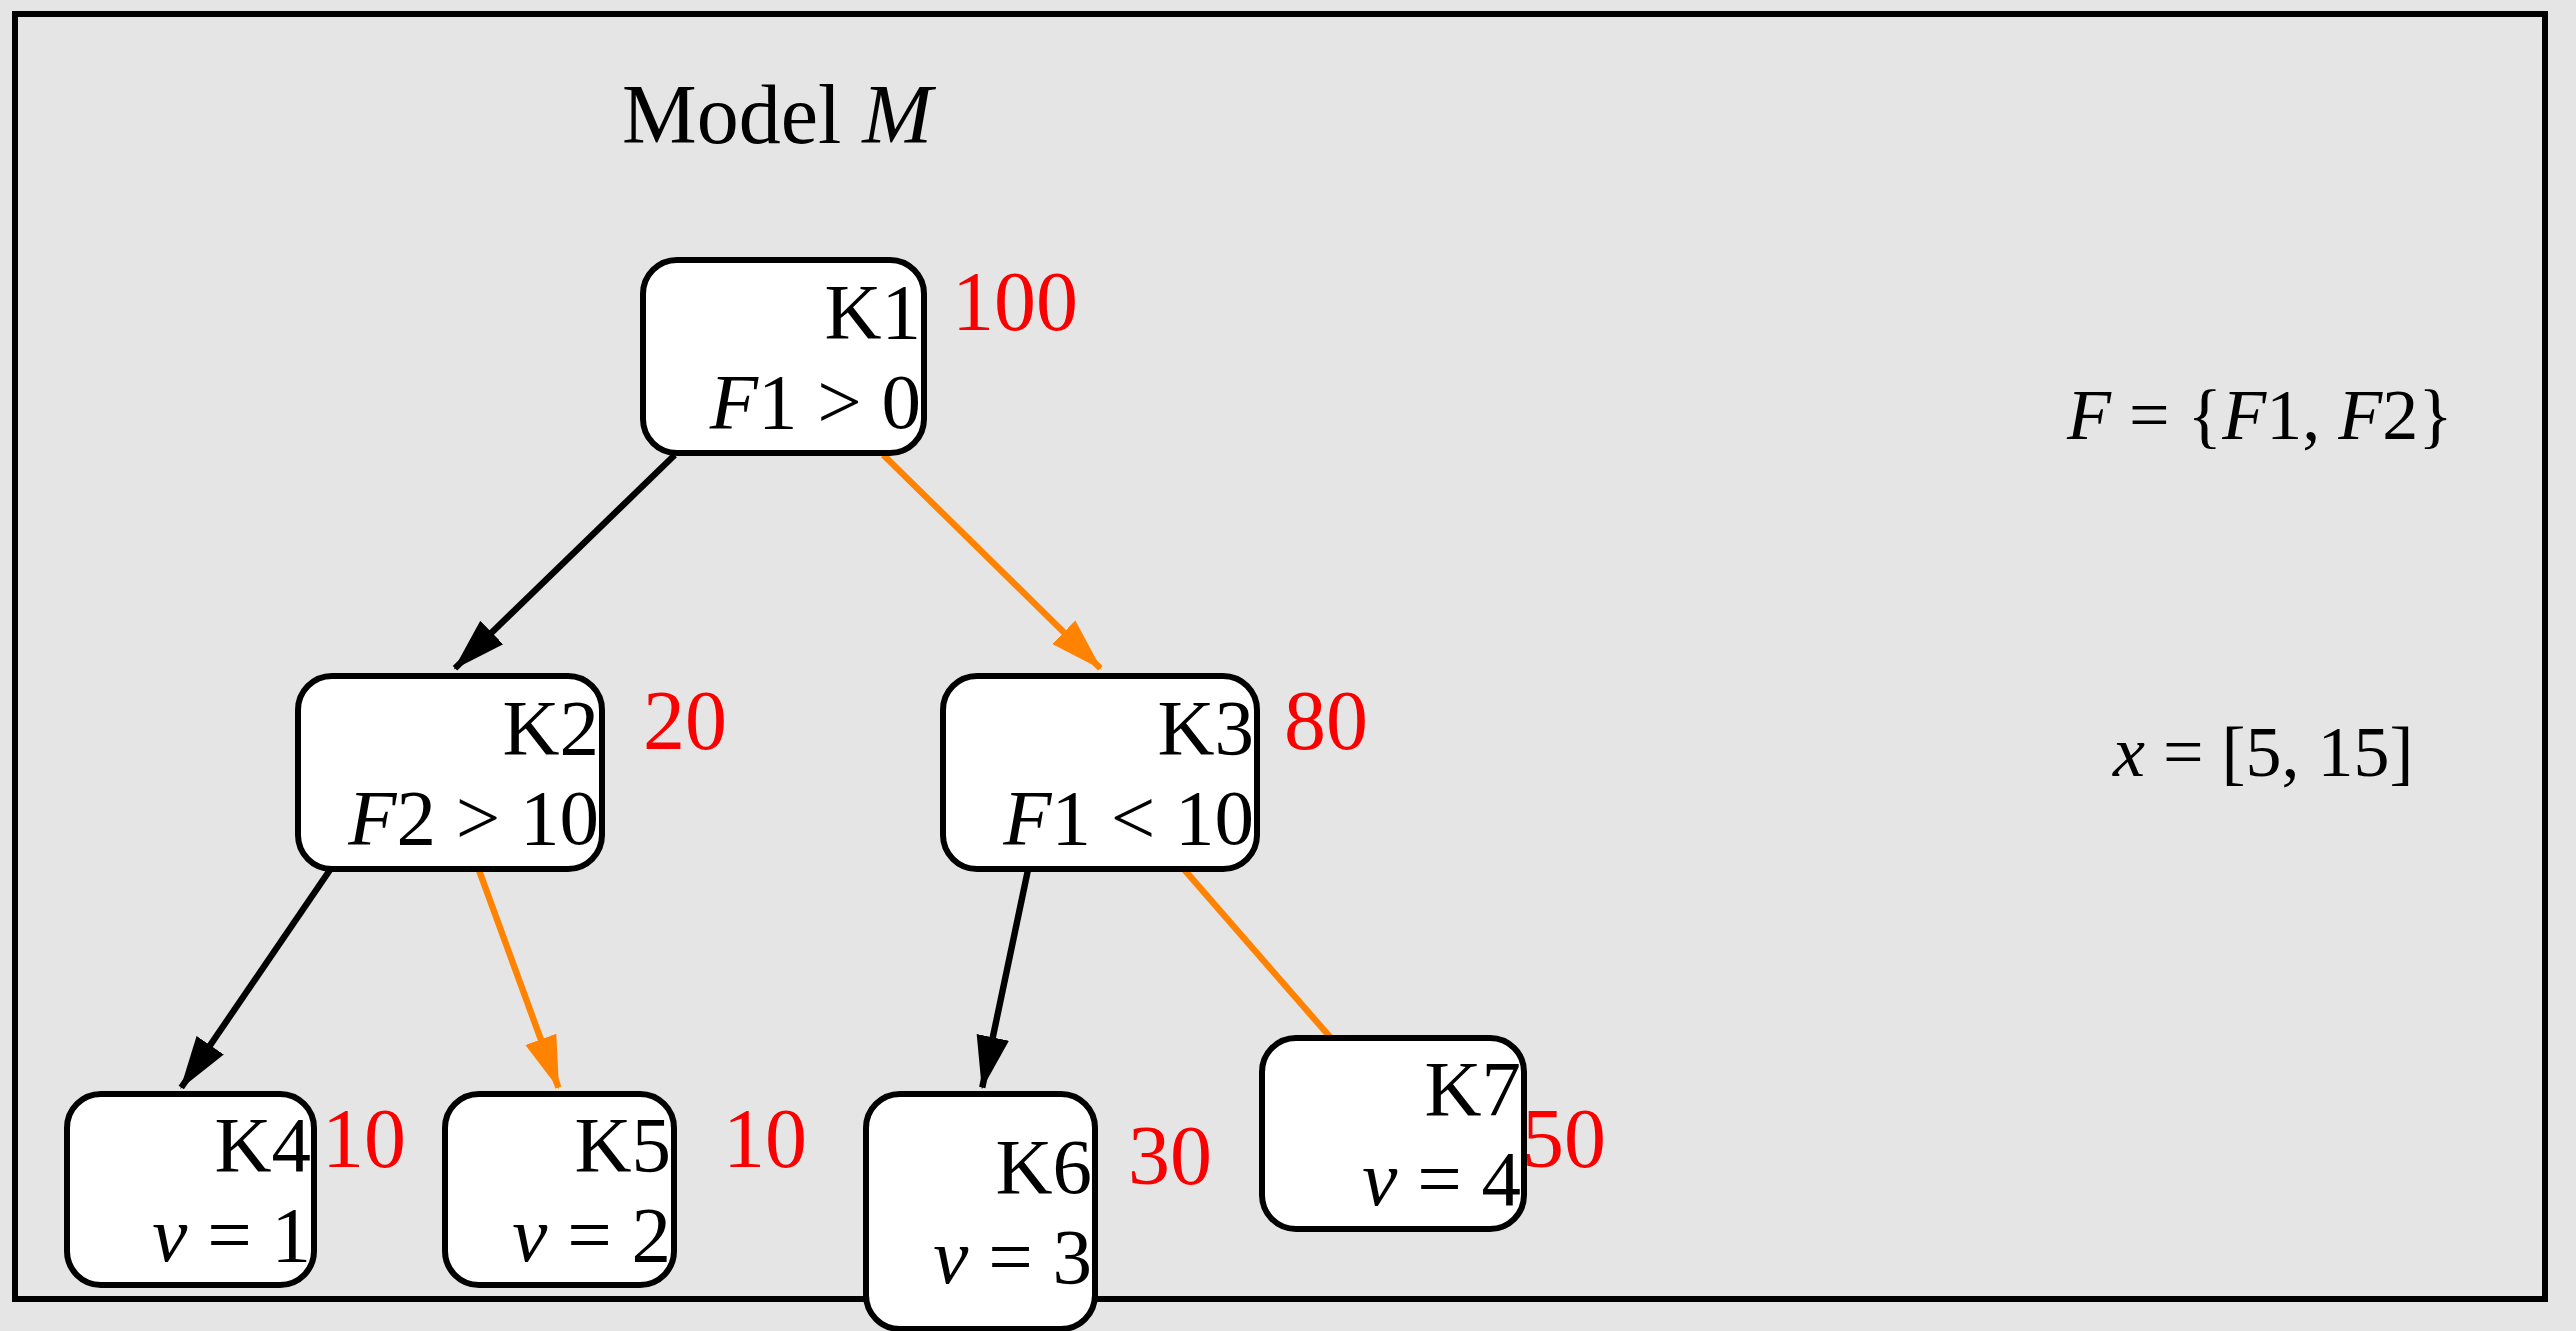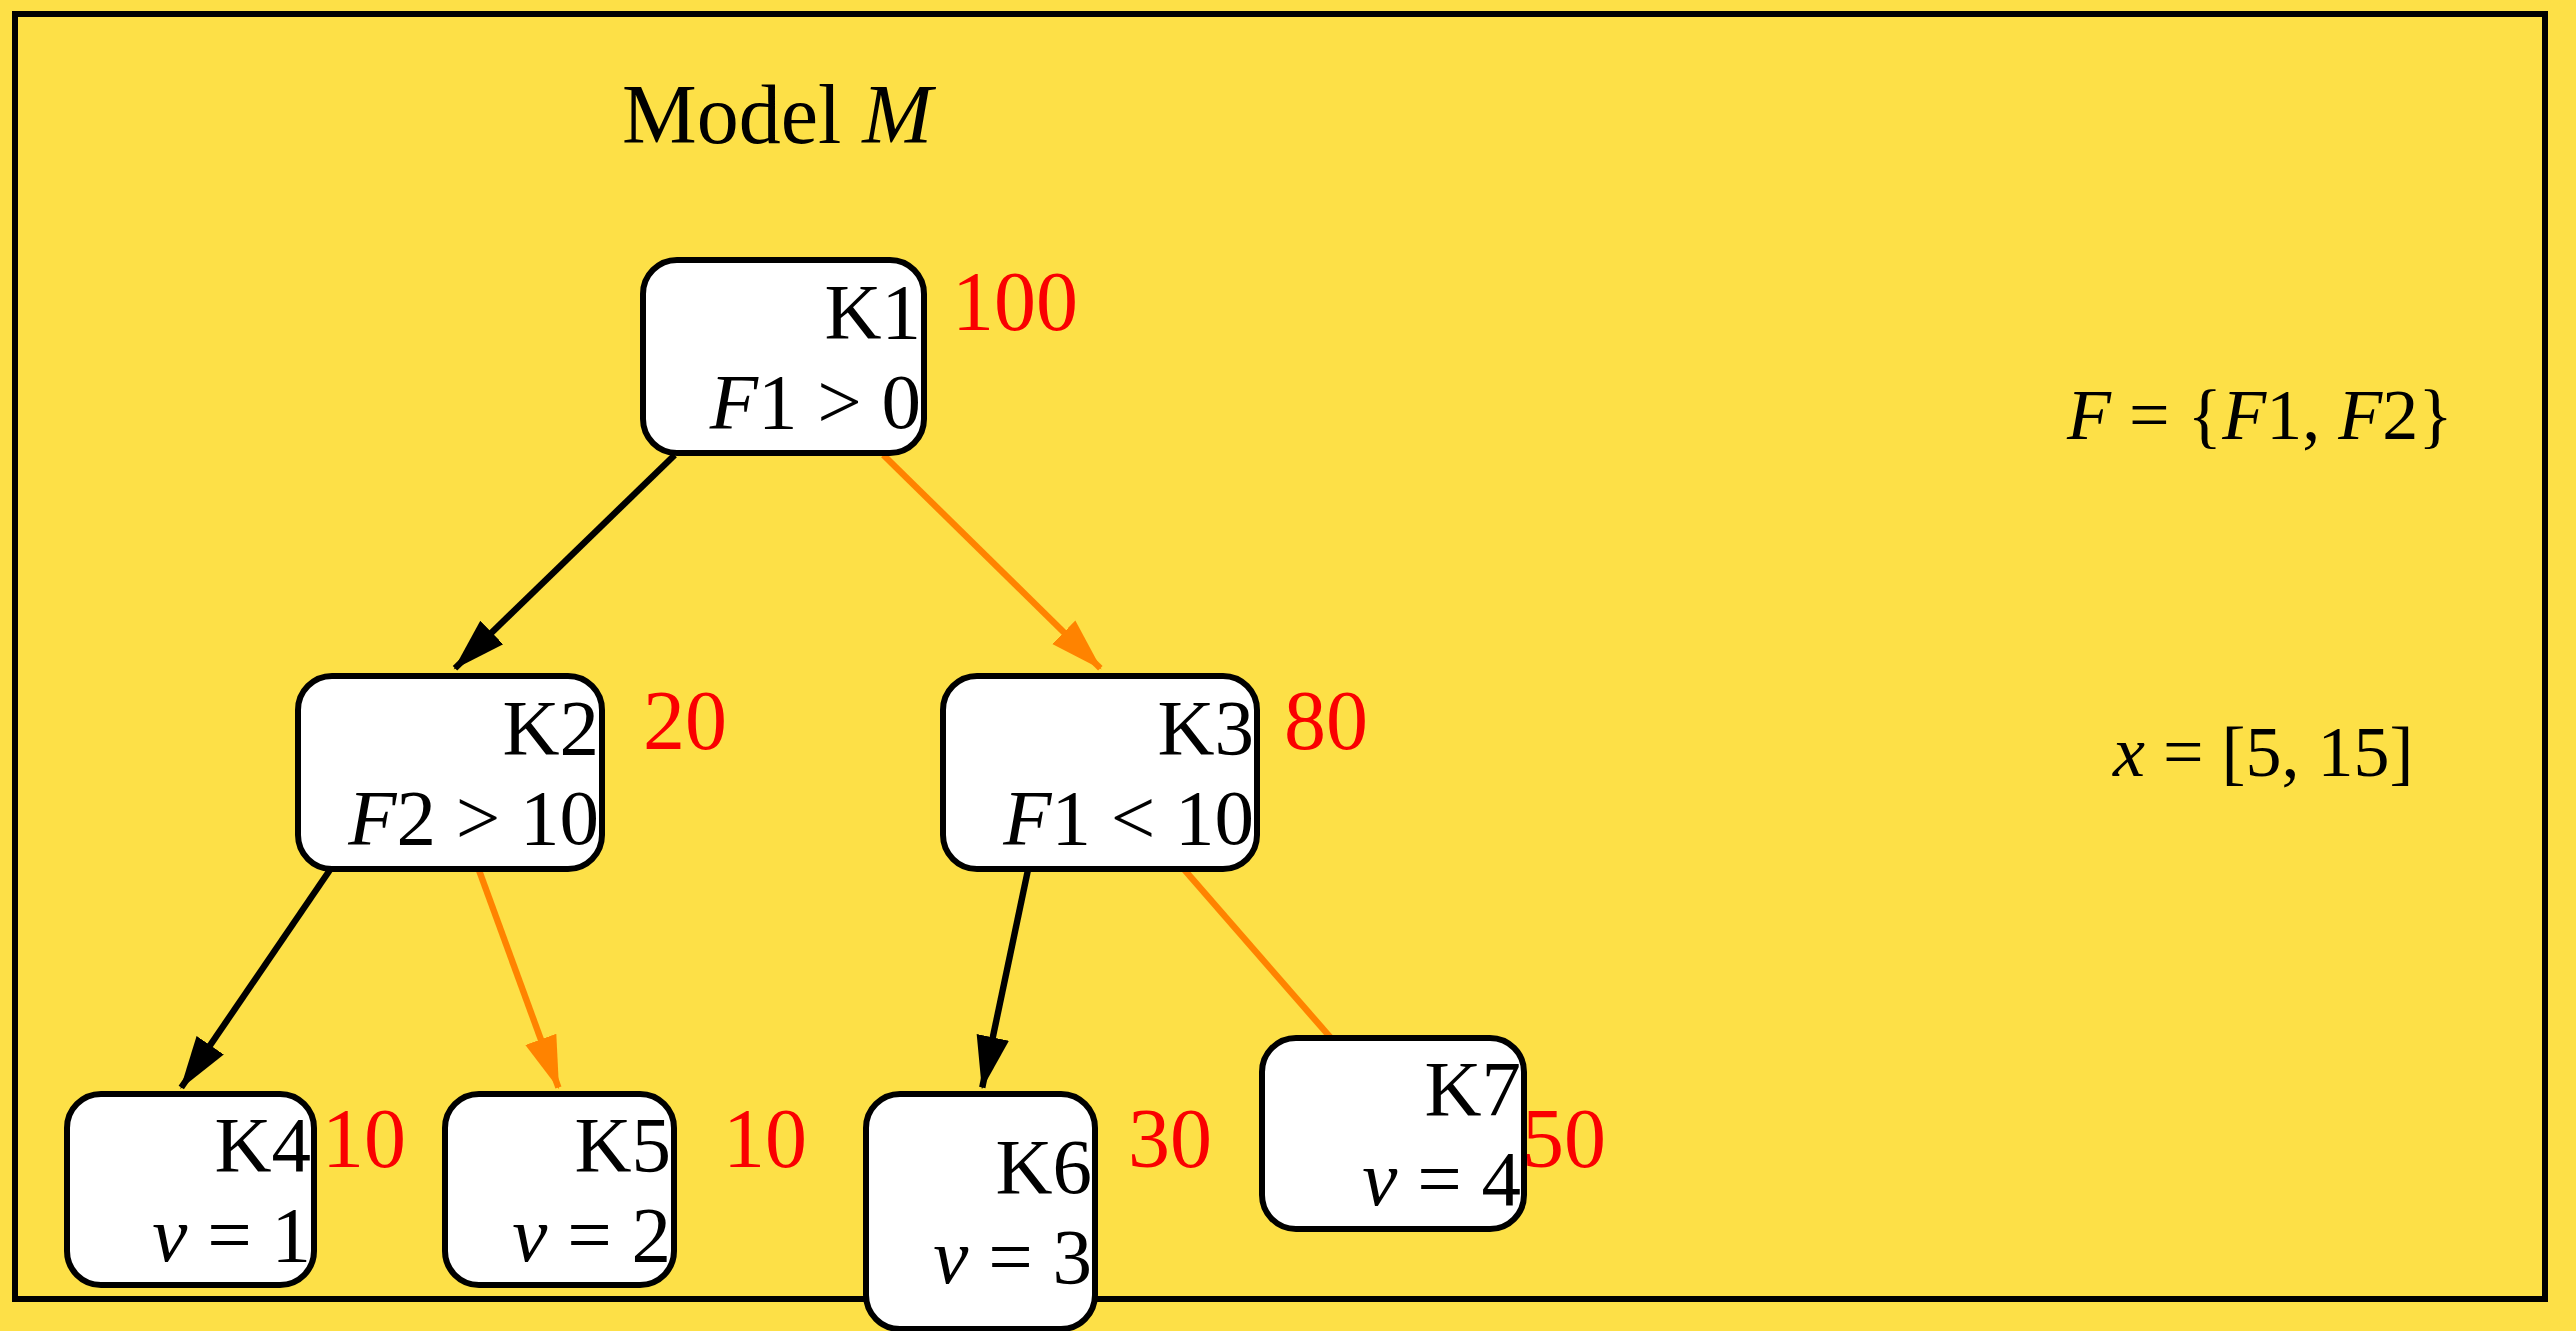--- a/index.html
+++ b/index.html
@@ -1,19 +1,19 @@
 <!DOCTYPE html>
 <html style="font-size:14.6px"><head>
 <meta charset="utf-8">
 <style>
   html,body{margin:0;padding:0;background:#ffffff;}
   #canvas{
     position:relative;
     width:2576px;height:1331px;
-    background:#fde047;
+    background:#e5e5e5;
     font-family:"Liberation Serif", serif;
     overflow:hidden;
   }
   #frame{
     position:absolute;left:12px;top:11px;
     width:2536px;height:1291px;
     border:6.4px solid #000000;
     box-sizing:border-box;
   }
   #edge-layer{position:absolute;left:0;top:0;width:2576px;height:1331px;}
@@ -120,20 +120,20 @@
   <div class="node" id="node-k7">
     <div class="nm">K7</div>
     <div class="cond"><span class="seg-i">v</span><span> = 4</span></div>
   </div>
 
   <div class="count" id="count-k1" style="color: rgb(250, 0, 0);">100</div>
   <div class="count" id="count-k2" style="color: rgb(250, 0, 0);">20</div>
   <div class="count" id="count-k3" style="color: rgb(250, 0, 0);">80</div>
   <div class="count" id="count-k4" style="color: rgb(250, 0, 0);">10</div>
   <div class="count" id="count-k5" style="color: rgb(250, 0, 0);">10</div>
-  <div class="count" id="count-k6" style="color: rgb(250, 0, 0);">30</div>
+  <div class="count" id="count-k6" style="color: rgb(250, 0, 0); margin-top: 17px;">30</div>
   <div class="count" id="count-k7" style="color: rgb(250, 0, 0);">50</div>
 
   <div class="annot" id="annot-features"><span class="seg-i">F</span><span> = {</span><span class="seg-i">F</span><span>1, </span><span class="seg-i">F</span><span>2}</span></div>
   <div class="annot" id="annot-input"><span class="seg-i">x</span><span> = [5, 15]</span></div>
 
 </div>
 
 
 </body></html>

